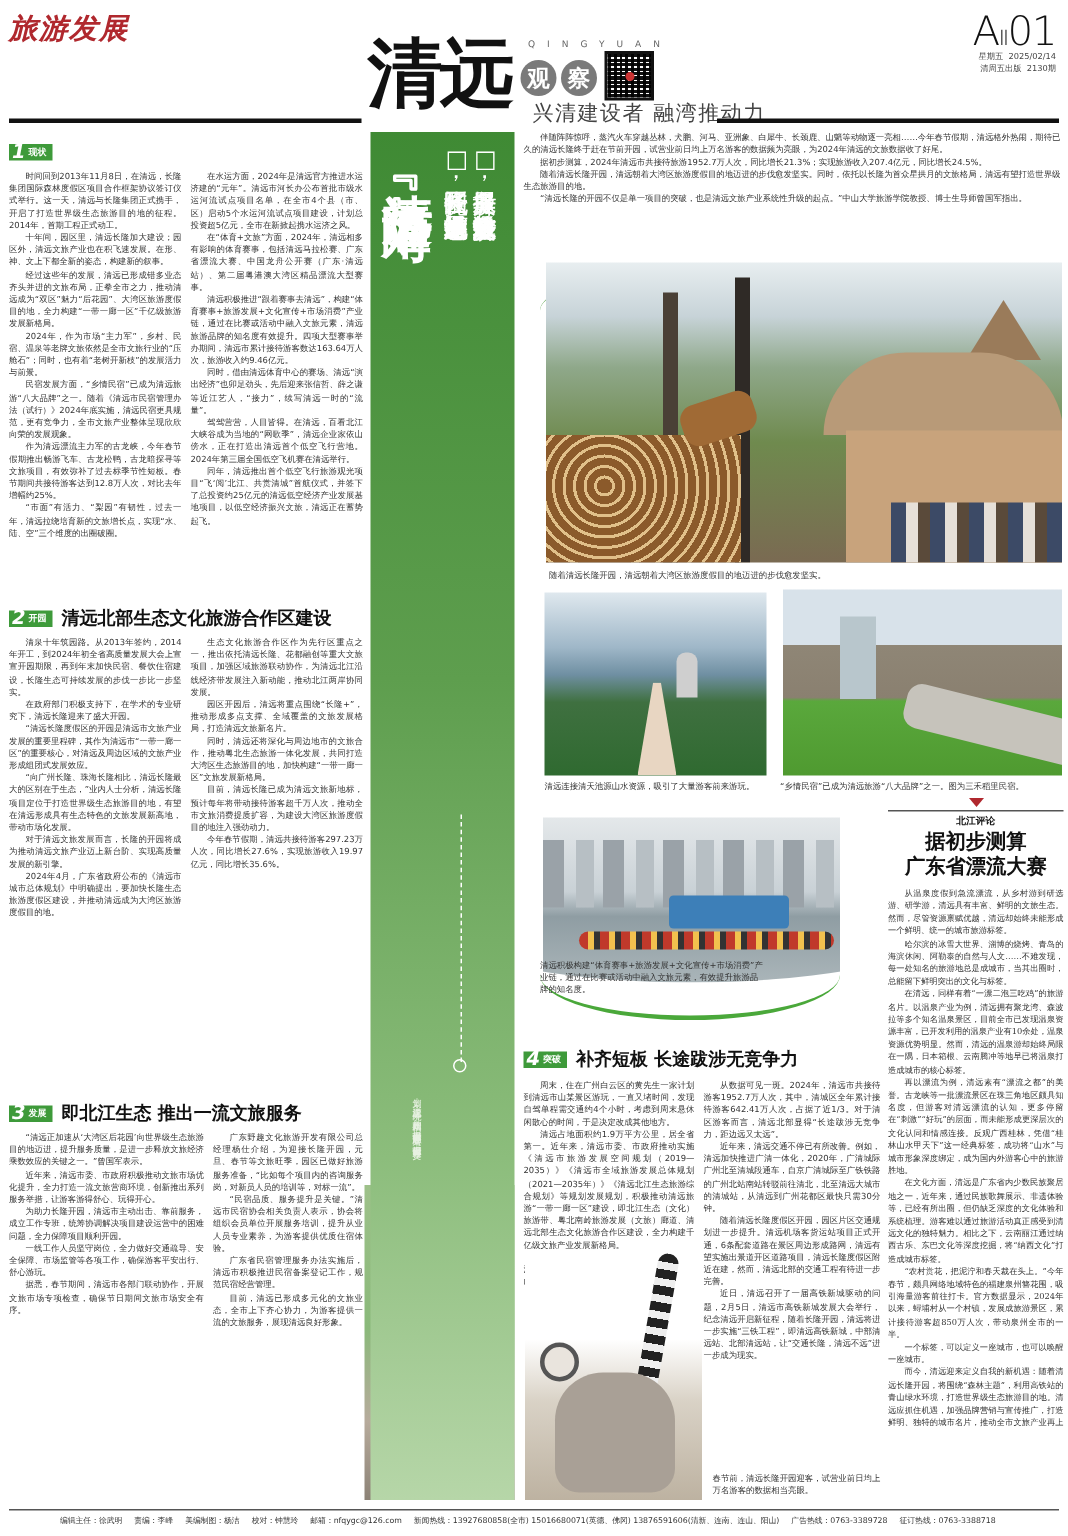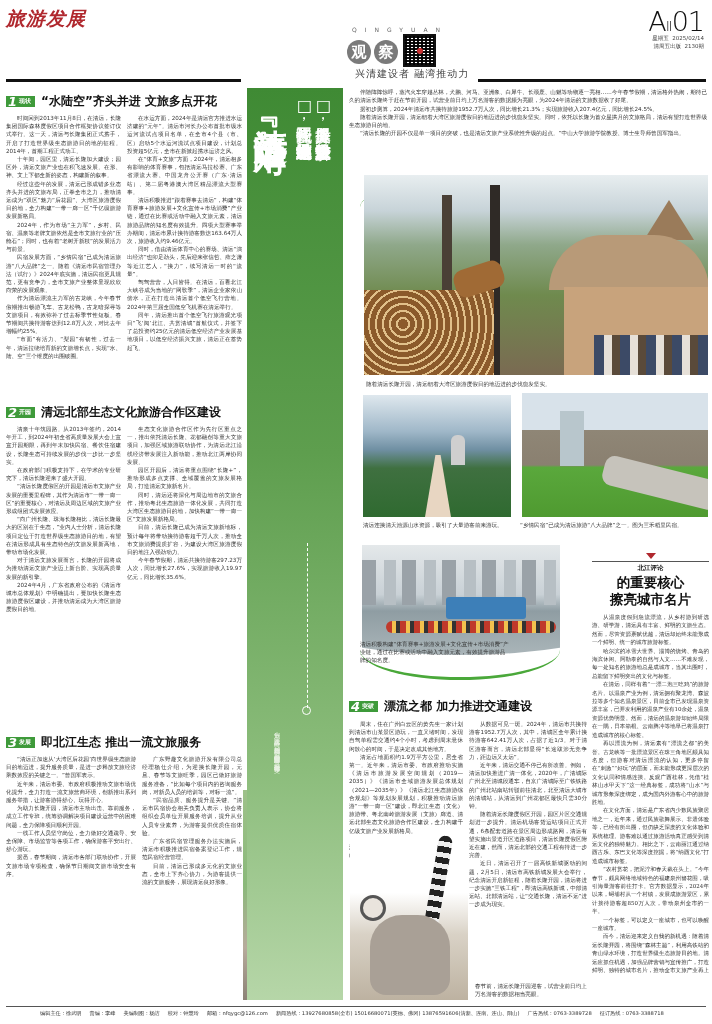--- a/index.html
+++ b/index.html
@@ -11,21 +11,21 @@
   .paper-logo { position: absolute; left: 6px; top: 6px; font-family: "DejaVu Serif", serif; font-size: 19px; font-weight: bold; color: #b0282e; letter-spacing: 1px; font-style: italic; }
   .pinyin { position: absolute; left: 352px; top: 26px; font-size: 6px; letter-spacing: 8px; color: #666; }
   .city-title { position: absolute; left: 245px; top: 24px; font-family: "DejaVu Serif", serif; font-size: 50px; font-weight: bold; color: #111; letter-spacing: -2px; line-height: 1; }
   .observe { position: absolute; left: 347px; top: 40px; display: flex; gap: 3px; }
   .observe span { width: 24px; height: 24px; border-radius: 50%; background: #7a7a7a; color: #fff; font-size: 15px; font-weight: bold; display: flex; align-items: center; justify-content: center; font-family: "DejaVu Serif", serif; }
   .qr { position: absolute; left: 403px; top: 34px; width: 33px; height: 33px; background:
       repeating-linear-gradient(90deg, #111 0 2px, #fff 2px 4px),
       repeating-linear-gradient(0deg, #111 0 2px, #fff 2px 3px);
       background-blend-mode: multiply; border: 2px solid #111; }
   .qr::after { content: ""; position: absolute; left: 12px; top: 12px; width: 6px; height: 6px; background: #c33; border-radius: 50%; }
-  .slogan { position: absolute; left: 355px; top: 67px; font-size: 10px; color: #444; letter-spacing: 1px; }
+  .slogan { position: absolute; left: 355px; top: 67px; font-size: 14px; color: #444; letter-spacing: 1px; }
   .rule-l { position: absolute; left: 6px; top: 79px; width: 235px; height: 3px; background: #111; }
   .rule-r { position: absolute; left: 478px; top: 79px; width: 228px; height: 3px; background: #111; }
   .page-no { position: absolute; right: 8px; top: 6px; font-size: 27px; color: #111; font-weight: 300; letter-spacing: -1px; text-align: center; }
   .page-no small { font-size: 14px; }
   .pub-info { position: absolute; right: 8px; top: 34px; font-size: 5.5px; color: #444; text-align: right; line-height: 1.5; }
 
   
   .sec { position: absolute; left: 6px; width: 236px; }
   .sec-head { display: flex; align-items: center; gap: 6px; height: 18px; }
   .badge { background: #3e9a3a; color: #fff; height: 11px; display: flex; align-items: center; padding: 0 4px 0 2px; font-size: 6px; font-weight: bold; }
@@ -68,21 +68,21 @@
   .cap { position: absolute; font-size: 5.6px; color: #333; line-height: 8px; }
 
   .ph-dragon { left: 362px; top: 545px; width: 198px; height: 110px; background: linear-gradient(180deg, #e4e8ea 0%, #c9d1d6 45%, #8f9da3 60%, #aab5b9 100%); clip-path: ellipse(140% 100% at 50% 0%); }
   .towers { position: absolute; left: 0; top: 15px; width: 198px; height: 45px; background: repeating-linear-gradient(90deg, #9aa2a8 0 14px, transparent 14px 22px, #b7bfc4 22px 34px, transparent 34px 40px); }
   .ferry { position: absolute; left: 84px; top: 52px; width: 80px; height: 22px; background: #3d7fb8; border-radius: 3px; }
   .boat { position: absolute; left: 24px; top: 76px; width: 170px; height: 12px; background: repeating-linear-gradient(90deg, #c0392b 0 6px, #f2c14e 6px 10px, #333 10px 14px); border-radius: 6px; }
   .arc2 { position: absolute; left: 360px; top: 620px; width: 200px; height: 60px; border-bottom: 3px solid #4aa83a; border-radius: 0 0 50% 50%; }
   .cap-dragon { left: 360px; top: 640px; width: 150px; }
 
   
-  .editorial { position: absolute; left: 592px; top: 553px; width: 117px; }
+  .editorial { position: absolute; left: 592px; top: 532px; width: 117px; }
   .ed-tri { width: 0; height: 0; border-left: 5px solid transparent; border-right: 5px solid transparent; border-top: 6px solid #b0282e; margin: 0 auto; }
   .ed-rule { height: 1px; background: #555; margin-top: 2px; }
   .ed-kicker { text-align: center; font-size: 6.5px; font-weight: bold; margin-top: 2px; color: #111; }
   .ed-title { text-align: center; font-family: "DejaVu Serif", serif; font-size: 13.5px; font-weight: bold; line-height: 17px; margin-top: 1px; color: #111; }
   .ed-body { font-family: "DejaVu Serif", serif; font-size: 5.5px; line-height: 8.4px; color: #333; margin-top: 5px; text-align: justify; height: 360px; overflow: hidden; }
   .ed-body p { text-indent: 11px; }
 
   
   .sec4 { position: absolute; left: 349px; top: 697px; width: 238px; }
   .sec4-cols { display: flex; gap: 6px; margin-top: 5px; }
@@ -104,20 +104,21 @@
   
   .footer-rule { position: absolute; left: 6px; top: 1006px; width: 700px; height: 1px; background: #555; }
   .footer { position: absolute; left: 40px; top: 1010px; width: 660px; font-size: 5.2px; color: #333; white-space: nowrap; }
   .footer span { margin-right: 8px; }
 </style>
 </head>
 <body>
 
 <div class="masthead">
   <div class="paper-logo">旅游发展</div>
+  <div class="city-title">清远</div>
   <div class="pinyin">QINGYUAN</div>
   <div class="observe">
     <span>观</span>
     <span>察</span>
   </div>
   <div class="qr"></div>
   <div class="slogan">兴清建设者  融湾推动力</div>
   <div class="rule-l"></div>
   <div class="rule-r"></div>
   <div class="page-no"><span>A</span><small>Ⅱ</small><span>01</span></div>
@@ -126,21 +127,20 @@
     <div><span>清周五出版</span>&nbsp;&nbsp;<span>2130期</span></div>
   </div>
 </div>
 
 <div class="sec" style="top:92px;">
   <div class="sec-head">
     <div class="badge">
         <b>1</b>
         <span>现状</span>
       </div>
-    <div class="sec-title">“水陆空”齐头并进  文旅多点开花</div>
   </div>
   <div class="cols" style="height:290px;">
     <div class="col">
         <p>时间回到2013年11月8日，在清远，长隆集团国际森林度假区项目合作框架协议签订仪式举行。这一天，清远与长隆集团正式携手，开启了打造世界级生态旅游目的地的征程。2014年，首期工程正式动工。</p>
         <p>十年间，园区里，清远长隆加大建设；园区外，清远文旅产业也在积飞速发展。在形、神、文上下都全新的姿态，构建新的叙事。</p>
         <p>经过这些年的发展，清远已形成错多业态齐头并进的文旅布局，正拳全市之力，推动清远成为“双区”魅力“后花园”、大湾区旅游度假目的地，全力构建“一带一廊一区”千亿级旅游发展新格局。</p>
         <p>2024年，作为市场“主力军”，乡村、民宿、温泉等老牌文旅依然是全市文旅行业的“压舱石”；同时，也有着“老树开新枝”的发展活力与前景。</p>
         <p>民宿发展方面，“乡情民宿”已成为清远旅游“八大品牌”之一。随着《清远市民宿管理办法（试行）》2024年底实施，清远民宿更具规范，更有竞争力，全市文旅产业整体呈现欣欣向荣的发展观象。</p>
         <p>作为清远漂流主力军的古龙峡，今年春节假期推出畅游飞车、古龙松鸭，古龙暗探寻等文旅项目，有效弥补了过去标季节性短板。春节期间共接待游客达到12.8万人次，对比去年增幅约25%。</p>
         <p>“市面”有活力、“梨园”有韧性，过去一年，清远拉绕培育新的文旅增长点，实现“水、陆、空”三个维度的出圈破圈。</p>
@@ -266,42 +266,42 @@
   <div class="boat"></div>
 </div>
 <div class="arc2"></div>
 <div class="cap cap-dragon">清远积极构建“体育赛事+旅游发展+文化宣传+市场消费”产业链，通过在比赛或活动中融入文旅元素，有效提升旅游品牌的知名度。</div>
 
 <div class="editorial">
   <div class="ed-tri"></div>
   <div class="ed-rule"></div>
   <div class="ed-kicker">北江评论</div>
   <div class="ed-title">
-    <div>的重要核心</div>
-    <div>擦亮城市名片</div>
+    <div>据初步测算</div>
+    <div>广东省漂流大赛</div>
   </div>
   <div class="ed-body">
       <p>从温泉度假到急流漂流，从乡村游到研选游、研学游，清远具有丰富、鲜明的文旅生态。然而，尽管资源禀赋优越，清远却始终未能形成一个鲜明、统一的城市旅游标签。</p>
       <p>哈尔滨的冰雪大世界、淄博的烧烤、青岛的海滨休闲、阿勒泰的自然与人文……不难发现，每一处知名的旅游地总是成城市，当其出圈时，总能留下鲜明突出的文化与标签。</p>
       <p>在清远，同样有着“一漂二泡三吃鸡”的旅游名片。以温泉产业为例，清远拥有聚龙湾、森波拉等多个知名温泉景区，目前全市已发现温泉资源丰富，已开发利用的温泉产业有10余处，温泉资源优势明显。然而，清远的温泉游却始终局限在一隅，日本箱根、云南腾冲等地早已将温泉打造成城市的核心标签。</p>
       <p>再以漂流为例，清远素有“漂流之都”的美誉。古龙峡等一批漂流景区在珠三角地区颇具知名度，但游客对清远漂流的认知，更多停留在“刺激”“好玩”的层面，而未能形成更深层次的文化认同和情感连接。反观广西桂林，凭借“桂林山水甲天下”这一经典标签，成功将“山水”与城市形象深度绑定，成为国内外游客心中的旅游胜地。</p>
       <p>在文化方面，清远是广东省内少数民族聚居地之一，近年来，通过民族歌舞展示、非遗体验等，已经有所出圈，但仍缺乏深度的文化体验和系统梳理。游客难以通过旅游活动真正感受到清远文化的独特魅力。相比之下，云南丽江通过纳西古乐、东巴文化等深度挖掘，将“纳西文化”打造成城市标签。</p>
       <p>“农村赏花，把泥泞和春天裁在头上。”今年春节，颇具网络地域特色的福建泉州簪花围，吸引海量游客前往打卡。官方数据显示，2024年以来，蟳埔村从一个村镇，发展成旅游景区，累计接待游客超850万人次，带动泉州全市的一半。</p>
       <p>一个标签，可以定义一座城市，也可以唤醒一座城市。</p>
       <p>而今，清远迎来定义自我的新机遇：随着清远长隆开园，将围绕“森林主题”，利用高铁站的青山绿水环境，打造世界级生态旅游目的地。清远应抓住机遇，加强品牌营销与宣传推广，打造鲜明、独特的城市名片，推动全市文旅产业再上新台阶。</p>
     </div>
 </div>
 
 <div class="sec4">
   <div class="sec-head">
     <div class="badge">
         <b>4</b>
         <span>突破</span>
       </div>
-    <div class="sec-title">漂流之都  加力推进交通建设</div>
+    <div class="sec-title">补齐短板  长途跋涉无竞争力</div>
   </div>
   <div class="sec4-cols">
     <div class="col" style="height:270px; max-width:114px;">
         <p>周末，住在广州白云区的黄先生一家计划到清远市山某景区游玩，一直又堵时间，发现自驾单程需交通约4个小时，考虑到周末悬休闲散心的时间，于是决定改成其他地方。</p>
         <p>清远占地面积约1.9万平方公里，居全省第一。近年来，清远市委、市政府推动实施《清远市旅游发展空间规划（2019—2035）》《清远市全域旅游发展总体规划（2021—2035年）》《清远北江生态旅游综合规划》等规划发展规划，积极推动清远旅游“一带一廊一区”建设，即北江生态（文化）旅游带、粤北南岭旅游发展（文旅）廊道、清远北部生态文化旅游合作区建设，全力构建千亿级文旅产业发展新格局。</p>
         <p>然而，在全面拥天旅游山水资源的同时，清北距离较远，向清远南下去，也影响了北部山区对游客的吸引程度。</p>
       </div>
     <div class="col" style="height:200px;">
         <p>从数据可见一斑。2024年，清远市共接待游客1952.7万人次，其中，清城区全年累计接待游客642.41万人次，占据了近1/3。对于清区游客而言，清远北部显得“长途跋涉无竞争力，距边远又太远”。</p>
         <p>近年来，清远交通不停已有所改善。例如，清远加快推进广清一体化，2020年，广清城际广州北至清城段通车，自京广清城际至广铁铁路的广州北站南站转驳前往清北，北至清远大城市的清城站，从清远到广州花都区最快只需30分钟。</p>

